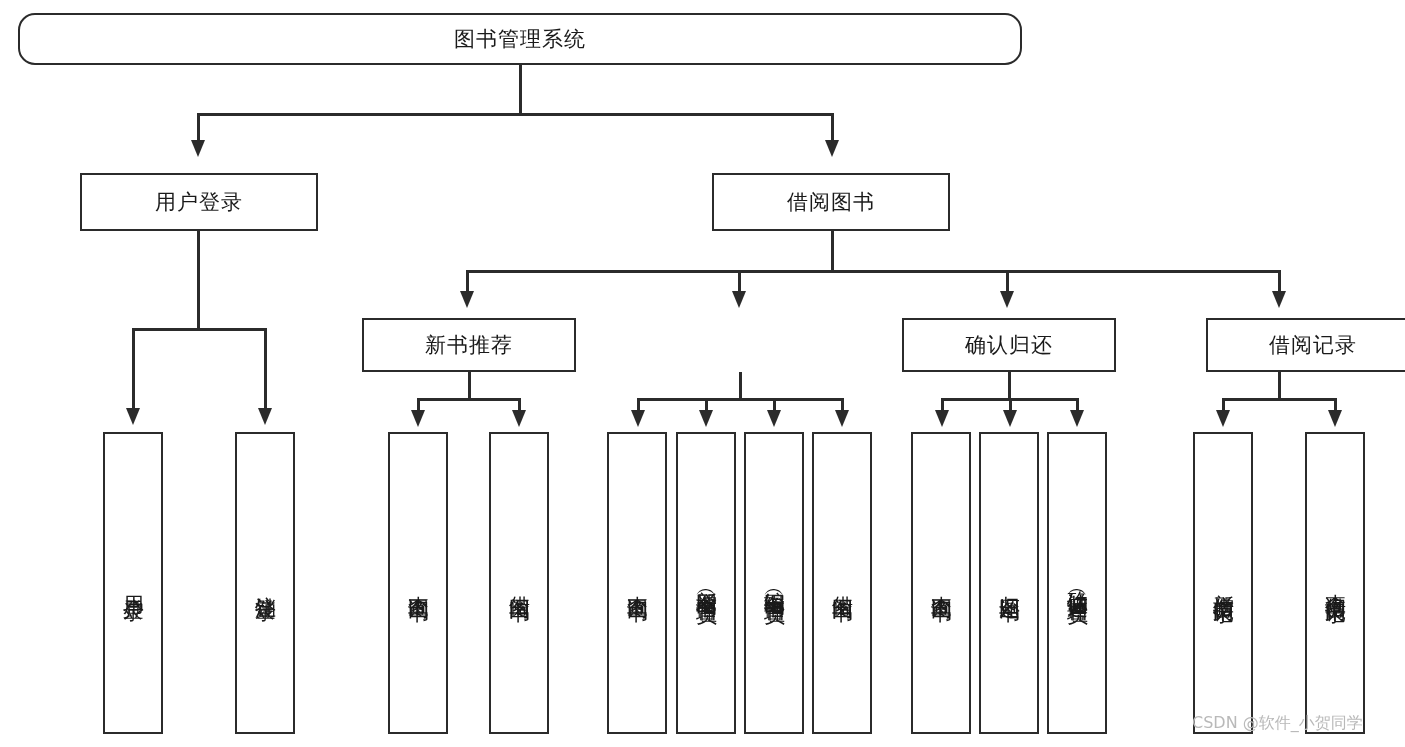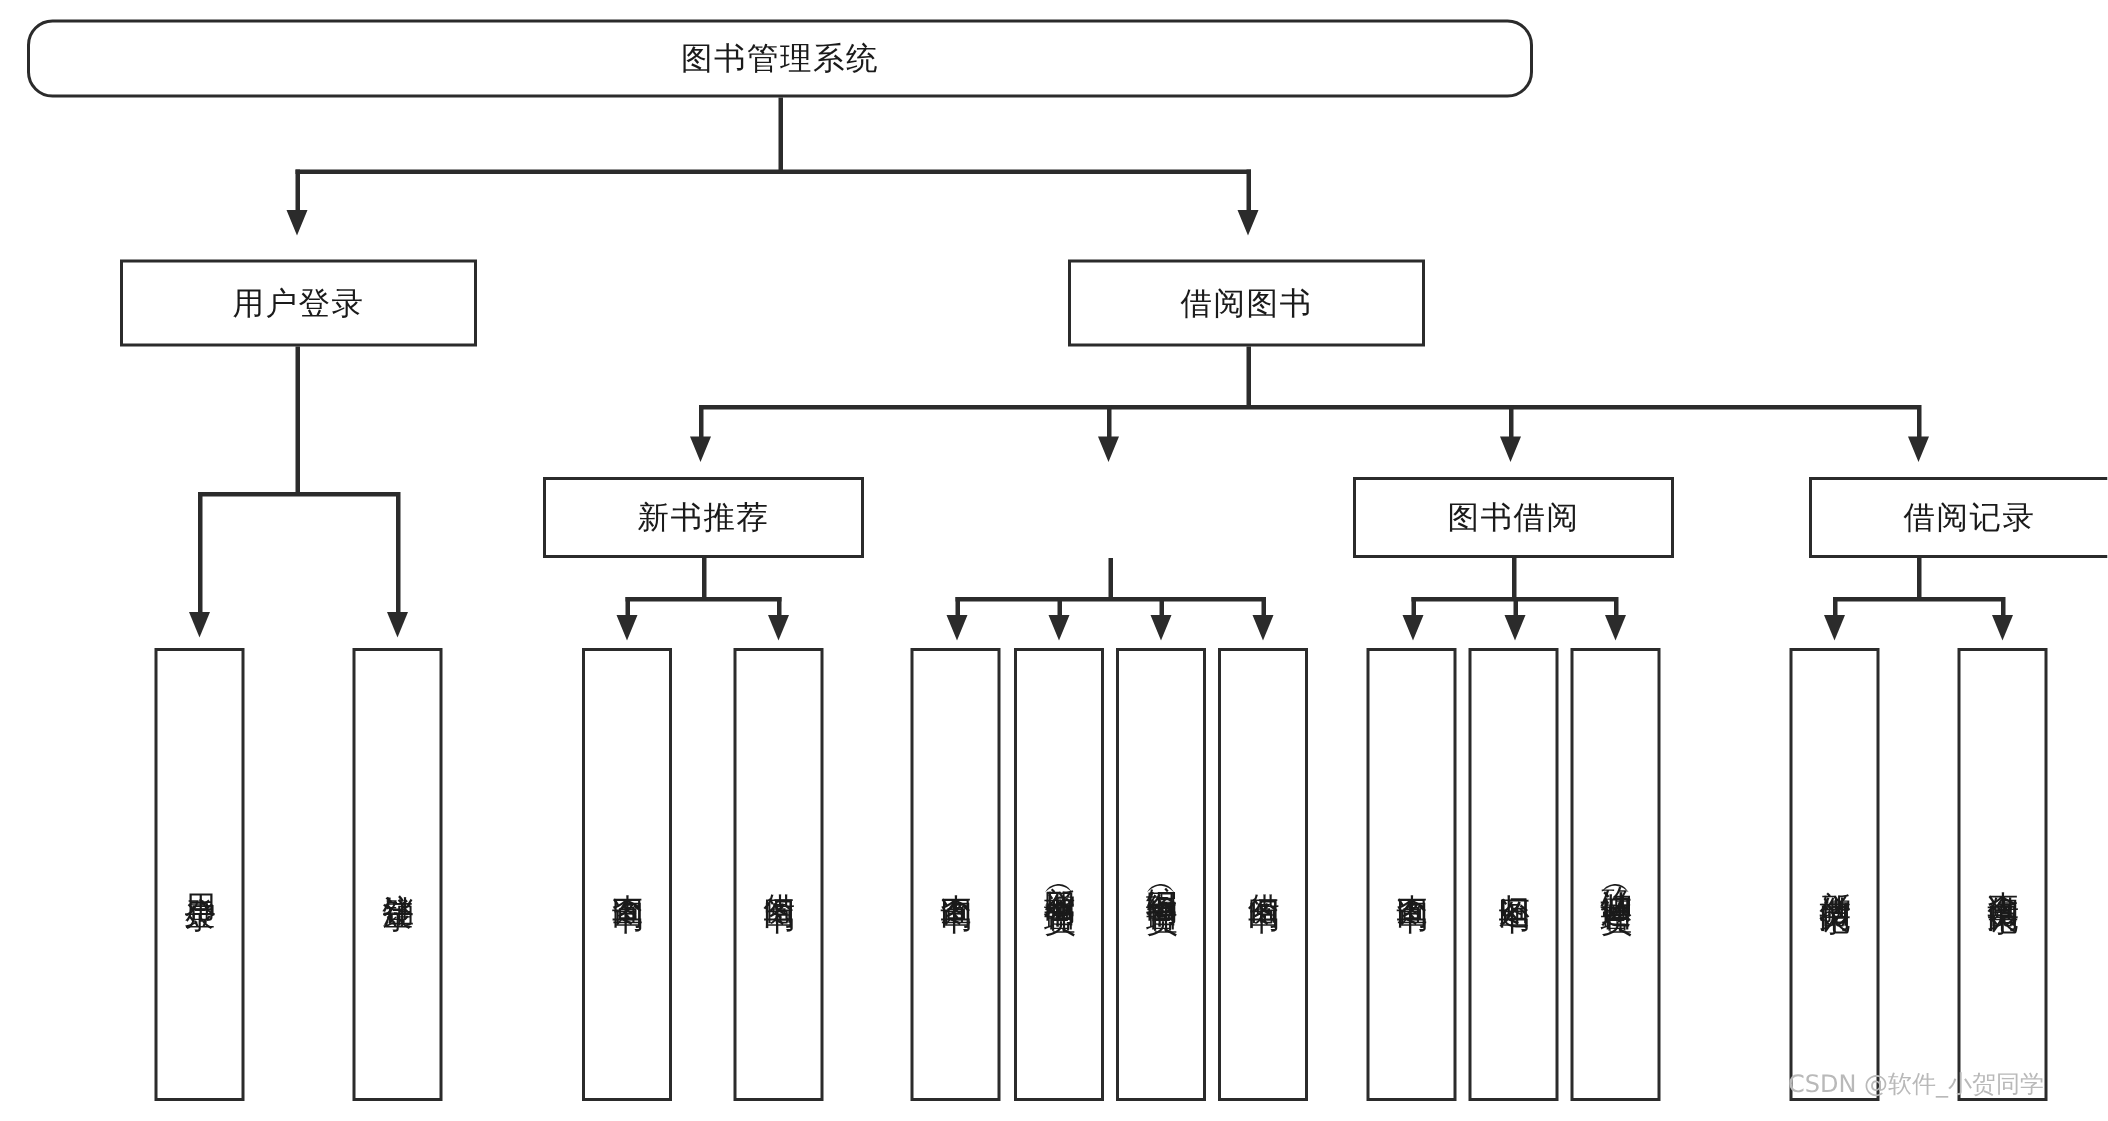--- a/index.html
+++ b/index.html
@@ -113,21 +113,21 @@
   <div class="arrow" style="left:732px; top:291px;"></div>
   <div class="ln v" style="left:1006px; top:270px; width:2.5px; height:23px;"></div>
   <div class="arrow" style="left:1000px; top:291px;"></div>
   <div class="ln v" style="left:1278px; top:270px; width:2.5px; height:23px;"></div>
   <div class="arrow" style="left:1272px; top:291px;"></div>
 
   <div class="node h" style="left:362px; top:318px; width:214px; height:54px;">
     <span>新书推荐</span>
   </div>
   <div class="node h" style="left:902px; top:318px; width:214px; height:54px;">
-    <span>图书借阅</span>
+    <span>确认归还</span>
   </div>
   <div class="node h" style="left:1172px; top:318px; width:214px; height:54px;margin-left:34px;">
     <span>借阅记录</span>
   </div>
 
   <div class="ln v" style="left:468px; top:372px; width:2.5px; height:28px;"></div>
   <div class="ln h" style="left:417px; top:398px; width:104px; height:2.5px;"></div>
   <div class="ln v" style="left:417px; top:398px; width:2.5px; height:14px;"></div>
   <div class="arrow" style="left:411px; top:410px;"></div>
   <div class="ln v" style="left:518px; top:398px; width:2.5px; height:14px;"></div>

